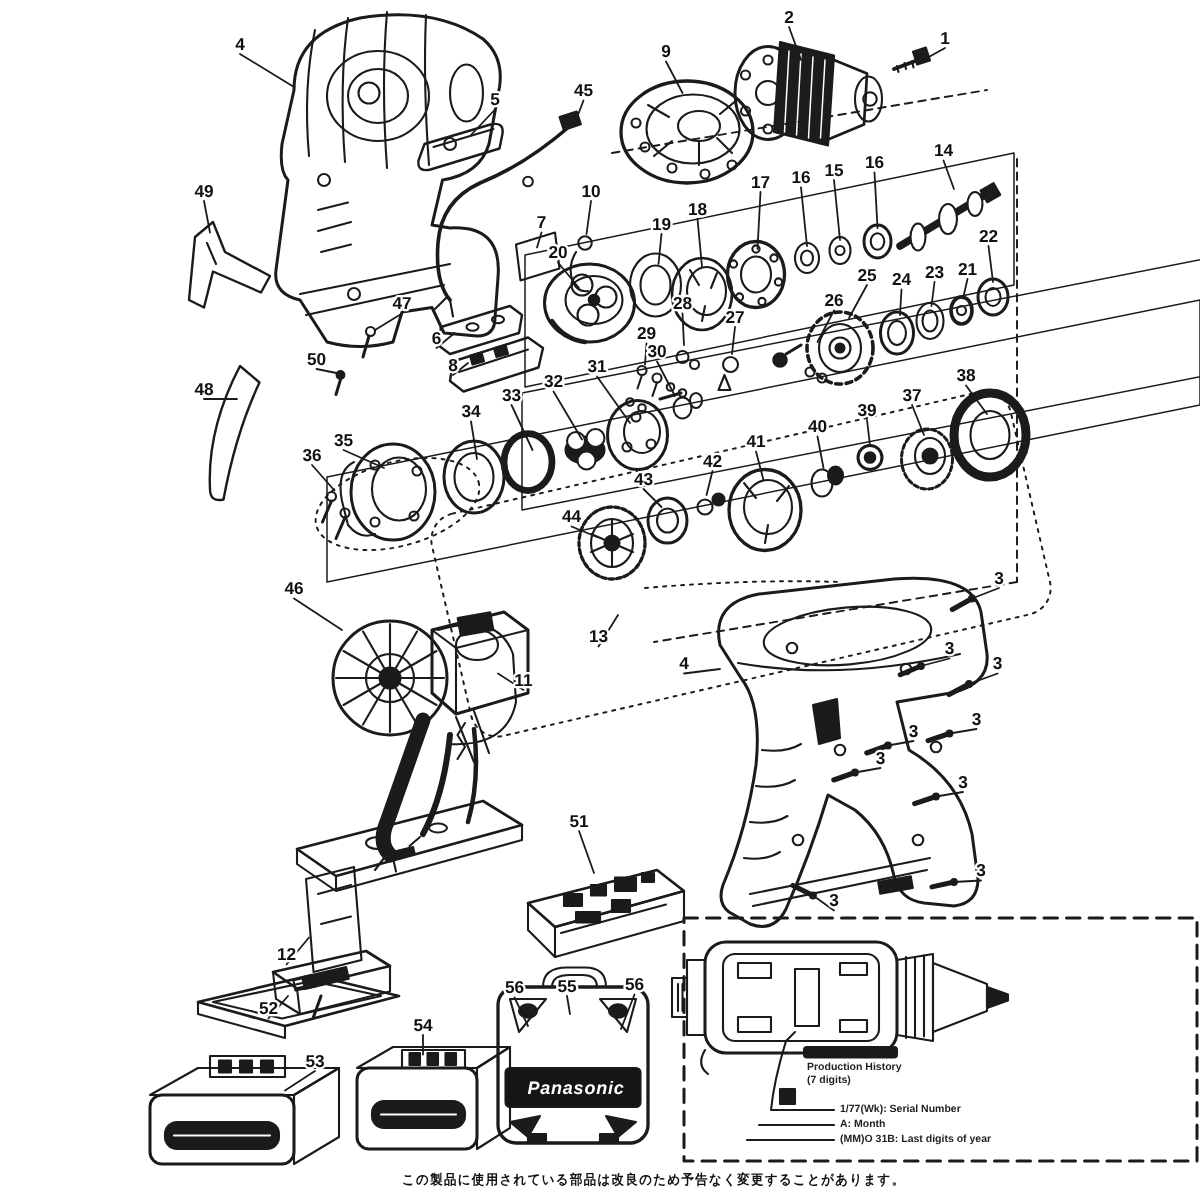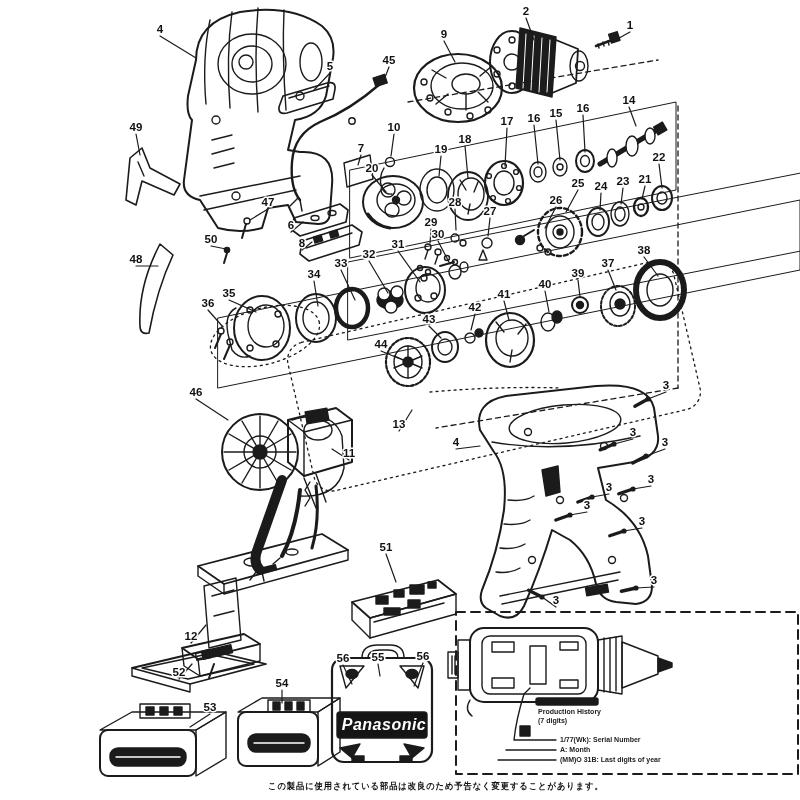--- a/index.html
+++ b/index.html
@@ -1,21 +1,21 @@
 <!DOCTYPE html>
 <html><head>
 <meta charset="utf-8">
 <style>
   html,body{margin:0;padding:0;background:#fff;}
   .stage{position:relative;width:800px;height:800px;background:#ffffff;overflow:hidden;
          font-family:"Liberation Sans",sans-serif;}
   svg{position:absolute;left:0;top:0;}
   .ov{position:absolute;color:#111;}
   .brand{left:341px;top:715px;width:86px;height:20px;line-height:20px;text-align:center;
-         color:#fff;font-weight:bold;font-size:16px;letter-spacing:.5px;font-style:italic;}
+         color:#fff;font-weight:bold;font-size:12px;letter-spacing:.5px;font-style:italic;}
   .ins{font-size:7px;font-weight:bold;color:#222;white-space:nowrap;}
   .cap{left:268px;top:780px;width:380px;font-size:9px;font-weight:bold;color:#111;
        letter-spacing:1px;white-space:nowrap;transform:scale(.92,1);transform-origin:left top;}
 </style>
 </head>
 <body>
 
 <div class="stage">
 <svg id="dsvg" width="800" height="800" viewBox="0 0 800 800" fill="none" stroke="#1b1b1b" stroke-width="1.4" stroke-linejoin="round" stroke-linecap="round">
 

